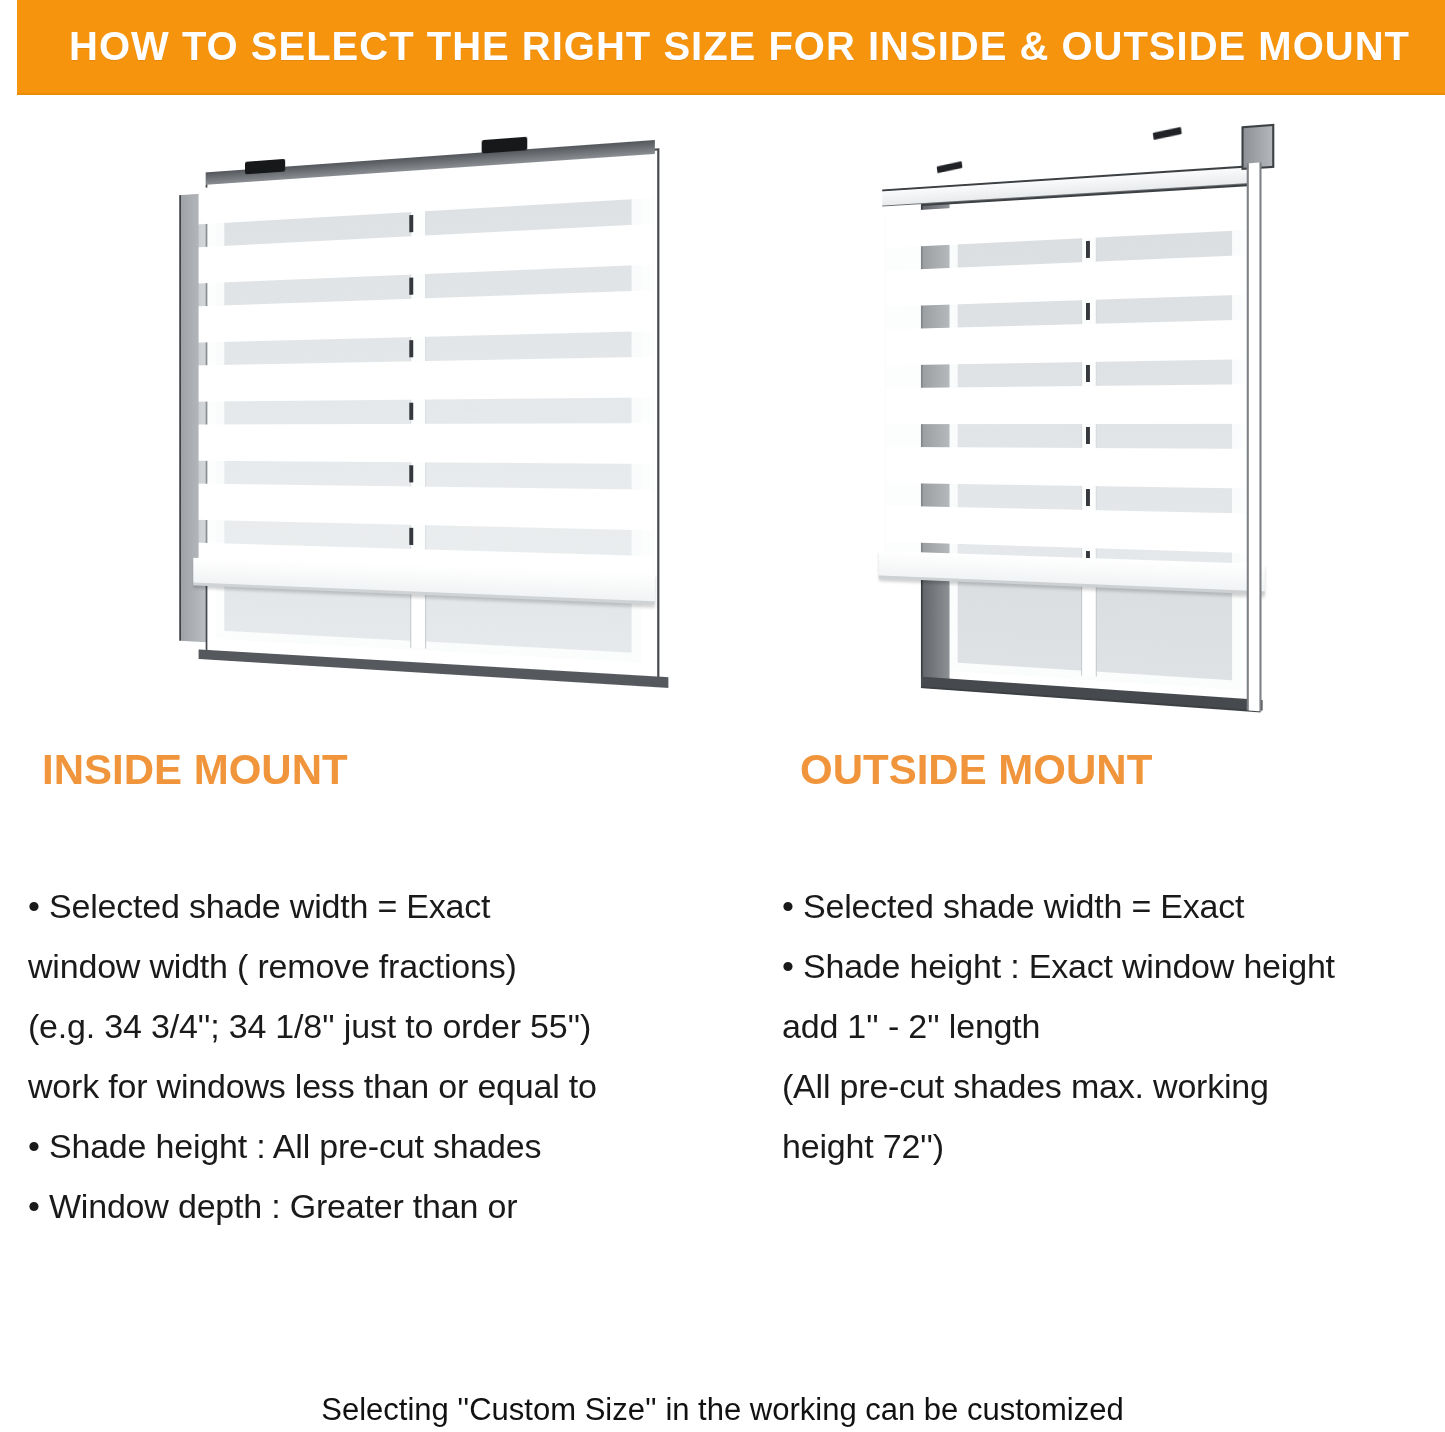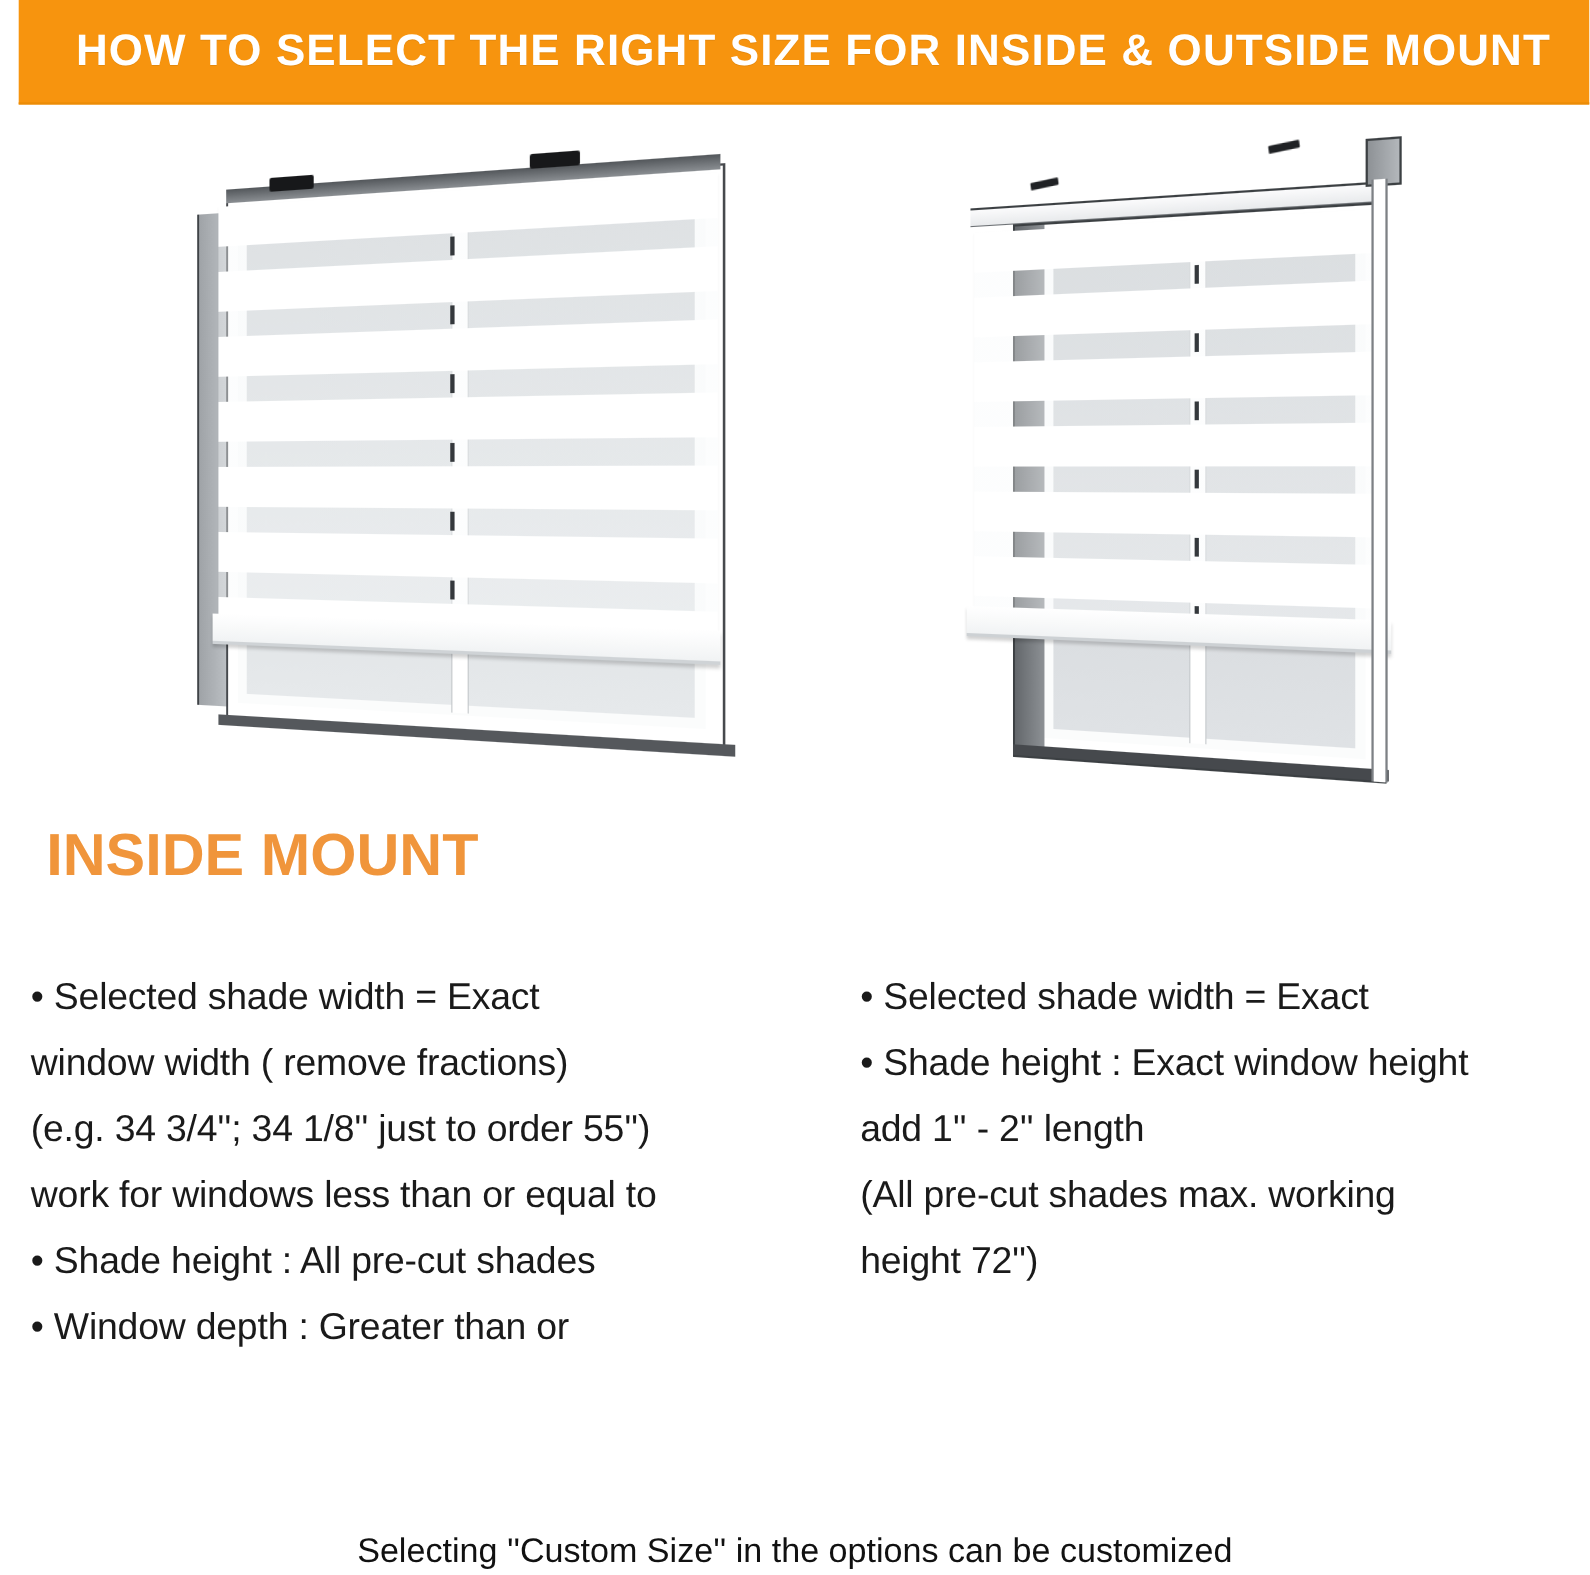--- a/index.html
+++ b/index.html
@@ -81,21 +81,21 @@
     border-top:2px solid #3c4043;border-bottom:1px solid #6a6e72;}
   .r-bracket{width:28px;height:7px;background:#202225;transform:rotate(-8deg);border-radius:1px;}
   .r-bracket-1{left:74px;top:42px;}
   .r-bracket-2{left:302px;top:24px;}
   .r-cap{left:388px;top:26px;width:27px;height:38px;
     background:linear-gradient(90deg,#8e9296,#b3b7bb);border:2px solid #3c4043;}
   .r-siderail{left:393px;top:62px;width:14px;height:525px;background:#ffffff;
     border-left:2px solid #7d8185;border-right:2px solid #7d8185;box-sizing:border-box;}
 
   
-  .col-heading{position:absolute;top:746px;font-size:54px;font-weight:bold;
+  .col-heading{position:absolute;top:746px;font-size:42px;font-weight:bold;
     color:#F0953B;letter-spacing:0px;white-space:nowrap;}
   .heading-inside{left:42px;}
   .heading-outside{left:800px;}
 
   
   .col-text{position:absolute;top:876px;font-size:34px;color:#1a1a1a;
     line-height:60px;letter-spacing:-0.2px;}
   .col-text .line{white-space:nowrap;}
   .col-text-inside{left:28px;width:730px;}
   .col-text-outside{left:782px;width:650px;}
@@ -141,33 +141,34 @@
       <div class="r-bottomrail"></div>
       <div class="r-wallrail"></div>
       <div class="r-bracket r-bracket-1"></div>
       <div class="r-bracket r-bracket-2"></div>
       <div class="r-cap"></div>
       <div class="r-siderail"></div>
     </div>
   </div>
 
   <div class="col-heading heading-inside">INSIDE MOUNT</div>
+  <div class="col-heading heading-outside">OUTSIDE MOUNT</div>
 
   <div class="col-text col-text-inside">
     <div class="line">• Selected shade width = Exact</div>
     <div class="line">window width ( remove fractions)</div>
     <div class="line">(e.g. 34 3/4''; 34 1/8'' just to order 55'')</div>
     <div class="line">work for windows less than or equal to</div>
     <div class="line">• Shade height : All pre-cut shades</div>
     <div class="line">• Window depth : Greater than or</div>
   </div>
 
   <div class="col-text col-text-outside">
     <div class="line">• Selected shade width = Exact</div>
     <div class="line">• Shade height : Exact window height</div>
     <div class="line">add 1'' - 2'' length</div>
     <div class="line">(All pre-cut shades max. working</div>
     <div class="line">height 72'')</div>
   </div>
 
-  <div class="footer-note">Selecting ''Custom Size'' in the options can be customized</div>
+  <div class="footer-note">Selecting ''Custom Size'' in the working can be customized</div>
 
 </div>
 
 </body></html>

